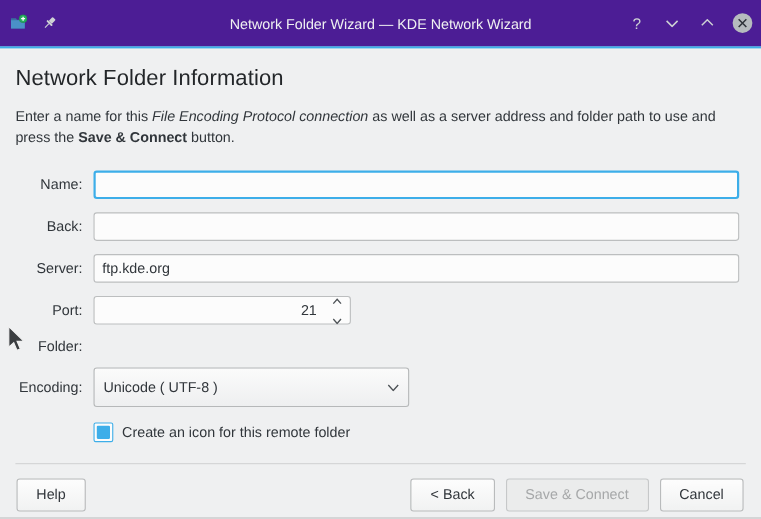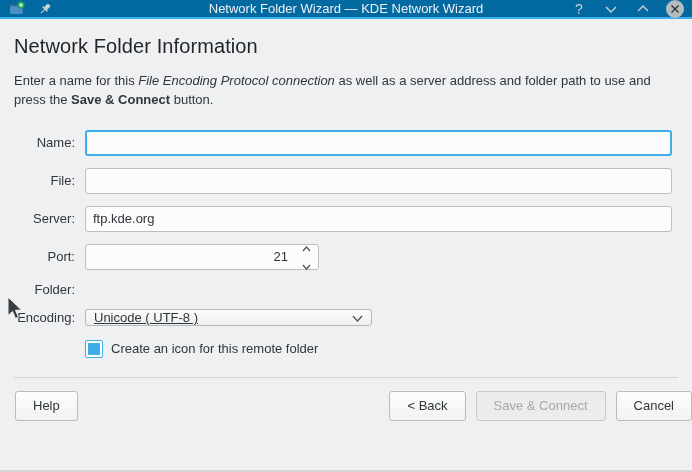--- a/index.html
+++ b/index.html
@@ -13,22 +13,22 @@
   .window {
     position: relative;
     width: 692px; height: 472px;
     background: #eff0f1;
     overflow: hidden;
     border-bottom: 2px solid #d4d5d6;
   }
   
   .titlebar {
     position: relative;
-    height: 17px;
-    background: #0369a1;
+    height: 42px;
+    background: #4c1d95;
     display: flex;
     align-items: center;
     padding: 0 8px;
   }
   .titlebar-accent { height: 2px; background: #3daee9; }
   .tb-left { display: flex; align-items: center; gap: 10px; }
   .tb-title {
     position: absolute;
     left: 0; right: 0; top: 0; bottom: 0;
     display: flex; align-items: center; justify-content: center;
@@ -94,28 +94,27 @@
     padding: 0 6px;
   }
   .spin-wrap { position: relative; width: 234px; }
   .spin-wrap .text-input { text-align: right; padding-right: 30px; }
   .spin-arrows {
     position: absolute; right: 1px; top: 1px; bottom: 1px; width: 24px;
     display: flex; flex-direction: column; align-items: center; justify-content: center;
     gap: 3px;
   }
   .combobox {
-    width: 287px; height: 17px;
+    width: 287px; height: 36px;
     border: 1px solid #b6b8b9;
     border-radius: 3px;
     background: linear-gradient(#fbfbfb, #eeeff0);
     display: flex; align-items: center;
     padding: 0 8px;
     cursor: default;
-    text-decoration: underline;
   }
   .combobox .cb-text { flex: 1; color: #31363b; }
   
   .checkbox-row {
     display: flex; align-items: center; gap: 8px;
     margin-left: 71px;
     margin-top: 14px;
   }
   .checkbox {
     width: 18px; height: 18px;
@@ -129,21 +128,21 @@
     background: #3daee9;
     border-radius: 1px;
   }
   
   .separator {
     height: 1px; background: #d2d3d4;
     margin: 19px 14px 0 14px;
   }
   .button-row {
     display: flex; align-items: center;
-    padding: 13px 0 0 15px;
+    padding: 13px 16px 0 15px;
     gap: 10px;
   }
   .btn {
     height: 30px;
     padding: 0 17px;
     border: 1px solid #b9bbbc;
     border-radius: 3px;
     background: linear-gradient(#fdfdfd, #f1f2f2);
     font-family: "Liberation Sans", sans-serif;
     font-size: 13px;
@@ -217,21 +216,21 @@
     </div>
 
     <div class="form">
 
       <div class="form-row">
         <label>Name:</label>
         <input class="text-input focused" type="text" value="" style="">
       </div>
 
       <div class="form-row">
-        <label>File:</label>
+        <label>Back:</label>
         <input class="text-input" type="text" value="" style="">
       </div>
 
       <div class="form-row">
         <label>Server:</label>
         <input class="text-input" type="text" value="ftp.kde.org" style="">
       </div>
 
       <div class="form-row">
         <label>Port:</label>

